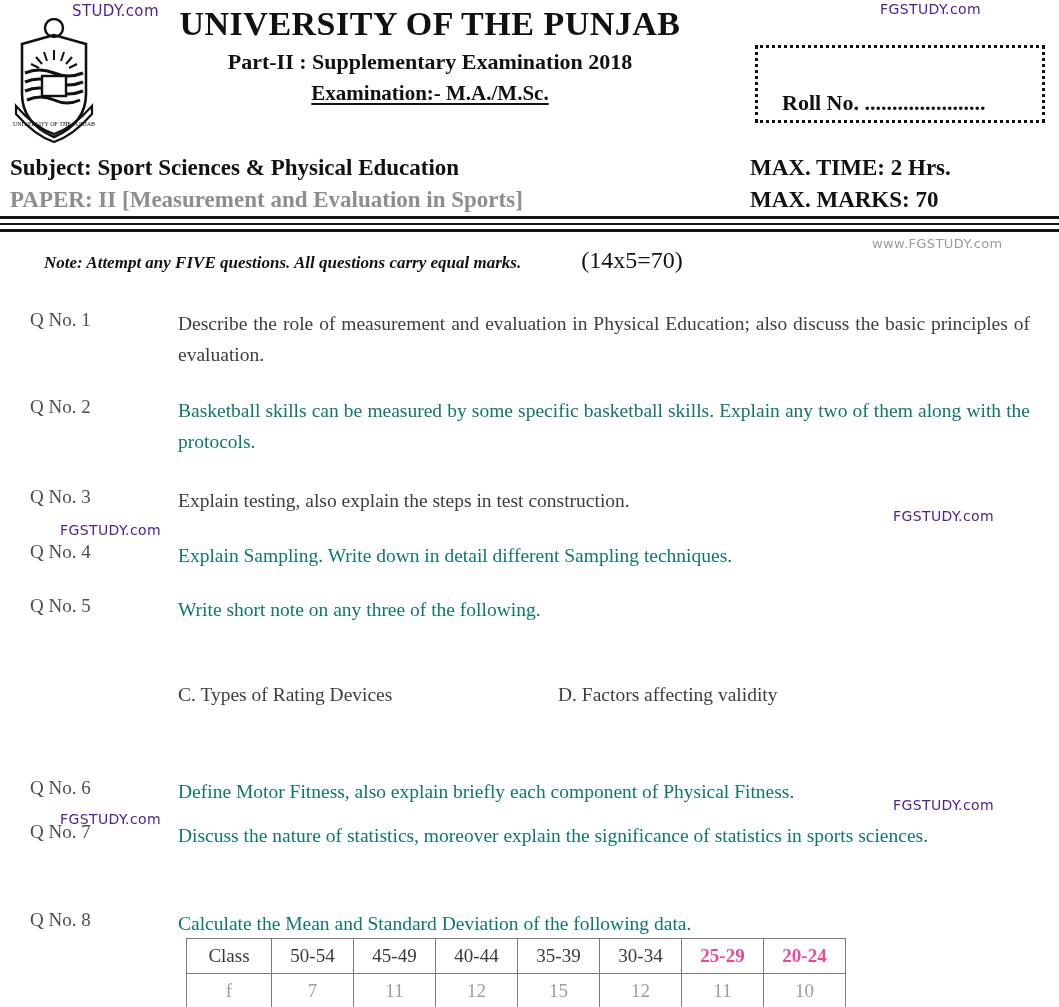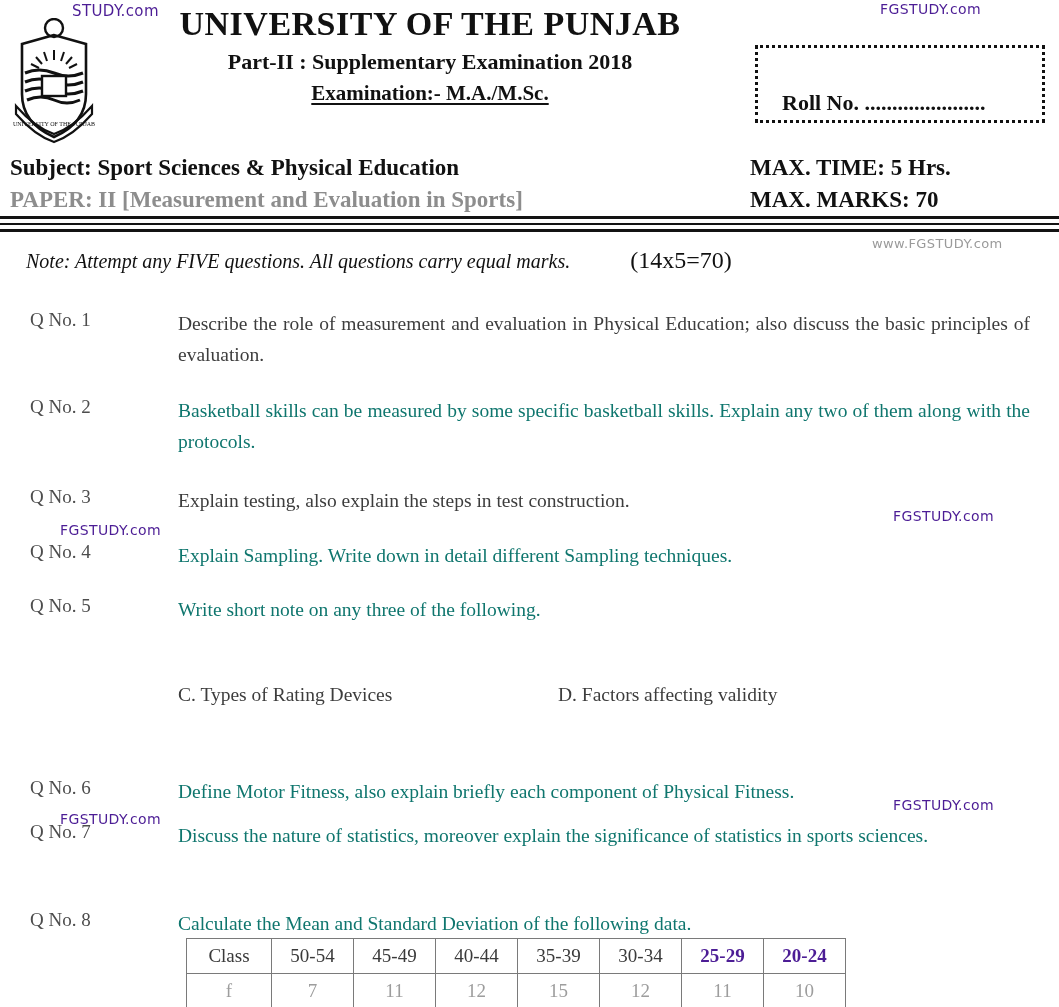--- a/index.html
+++ b/index.html
@@ -144,24 +144,25 @@
   .note-row {
     position: absolute;
     left: 26px;
     top: 247px;
     width: 1010px;
     display: flex;
     align-items: baseline;
   }
   .note-text {
     font-family: "Liberation Serif", serif;
-    font-weight: normal;
+    font-weight: bold;
     font-style: italic;
-    font-size: 20px;
-    white-space: nowrap;
+    font-size: 17px;
+    white-space: nowrap;
+    margin-left: 18px;
   }
   .note-marks {
     font-family: "Liberation Serif", serif;
     font-size: 24px;
     margin-left: 60px;
     white-space: nowrap;
   }
 
   
   .questions {
@@ -229,21 +230,21 @@
     border: 1px solid #7a7a7a;
     text-align: center;
     font-size: 19px;
     color: #3a3a3a;
     padding: 3px 4px;
     height: 28px;
     white-space: nowrap;
     margin-left: 28px;
   }
   table.data-table td.hdr-label { width: 76px; }
-  table.data-table td.strong { color: #4c1d95; font-weight: bold; }
+  table.data-table td.strong { color: #ec4899; font-weight: bold; }
   table.data-table tr.freq-row td { color: #9d9d9d; }
 </style>
 </head>
 <body>
 
 <div id="watermark-layer">
     <div class="wm wm-dark" style="left: 72px; top: 2px; font-size: 15px;">STUDY.com</div>
     <div class="wm wm-dark" style="left: 880px; top: 1px; font-size: 14px;">FGSTUDY.com</div>
     <div class="wm wm-light" style="left: 872px; top: 236px; font-size: 13px;">www.FGSTUDY.com</div>
     <div class="wm wm-dark" style="left: 893px; top: 508px; font-size: 14px;">FGSTUDY.com</div>
@@ -294,21 +295,21 @@
   <div class="rollbox">
     <span class="roll-label">Roll No. ......................</span>
   </div>
 
   <div class="subject-row">
     <div class="subject-line">Subject: Sport Sciences &amp; Physical Education</div>
     <div class="paper-line">PAPER: II [Measurement and Evaluation in Sports]</div>
   </div>
 
   <div class="right-meta">
-    <div class="meta-line">MAX. TIME: 5 Hrs.</div>
+    <div class="meta-line">MAX. TIME: 2 Hrs.</div>
     <div class="meta-line">MAX. MARKS: 70</div>
   </div>
 
   <div class="rules">
     <div class="r"></div>
     <div class="r thin"></div>
     <div class="r"></div>
   </div>
 </div>
 

